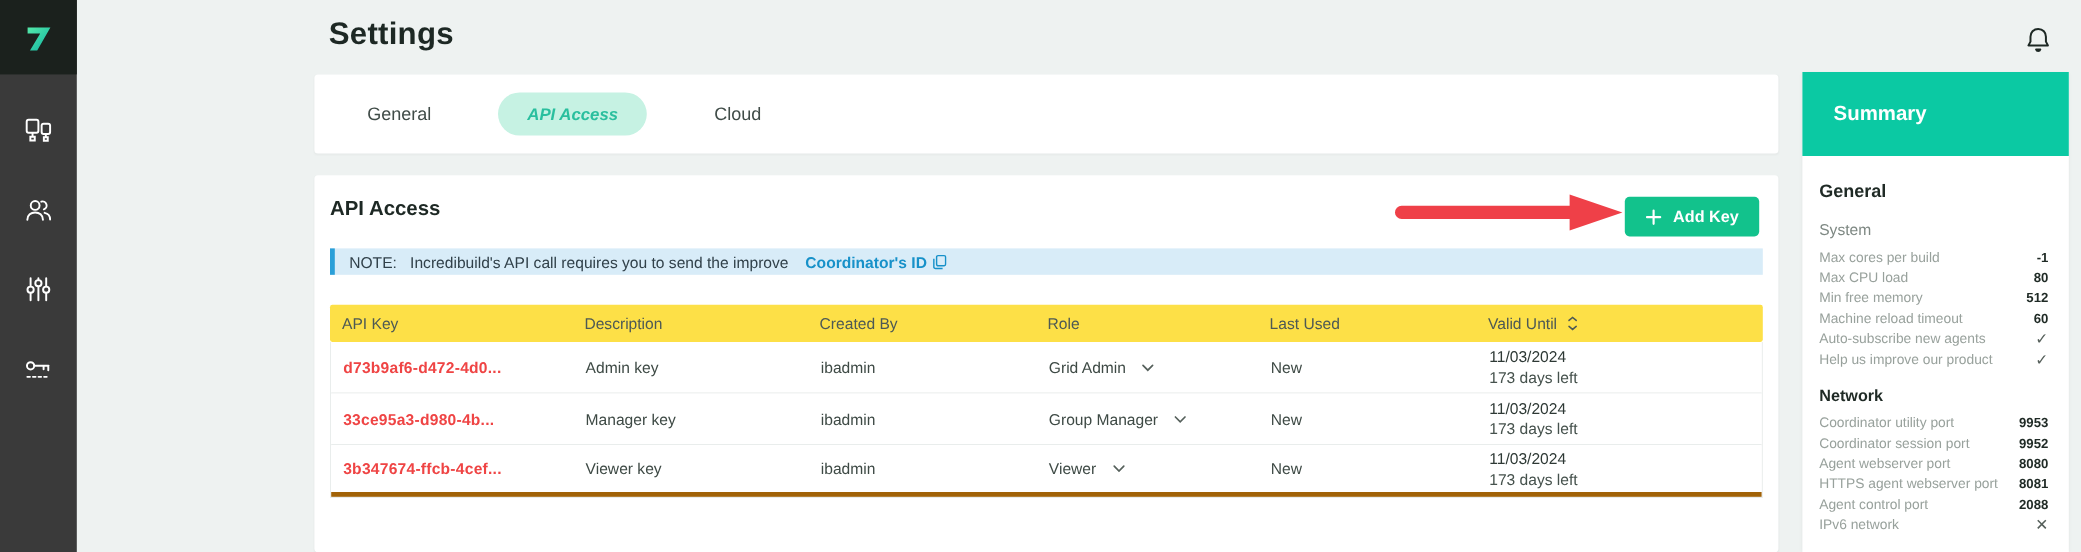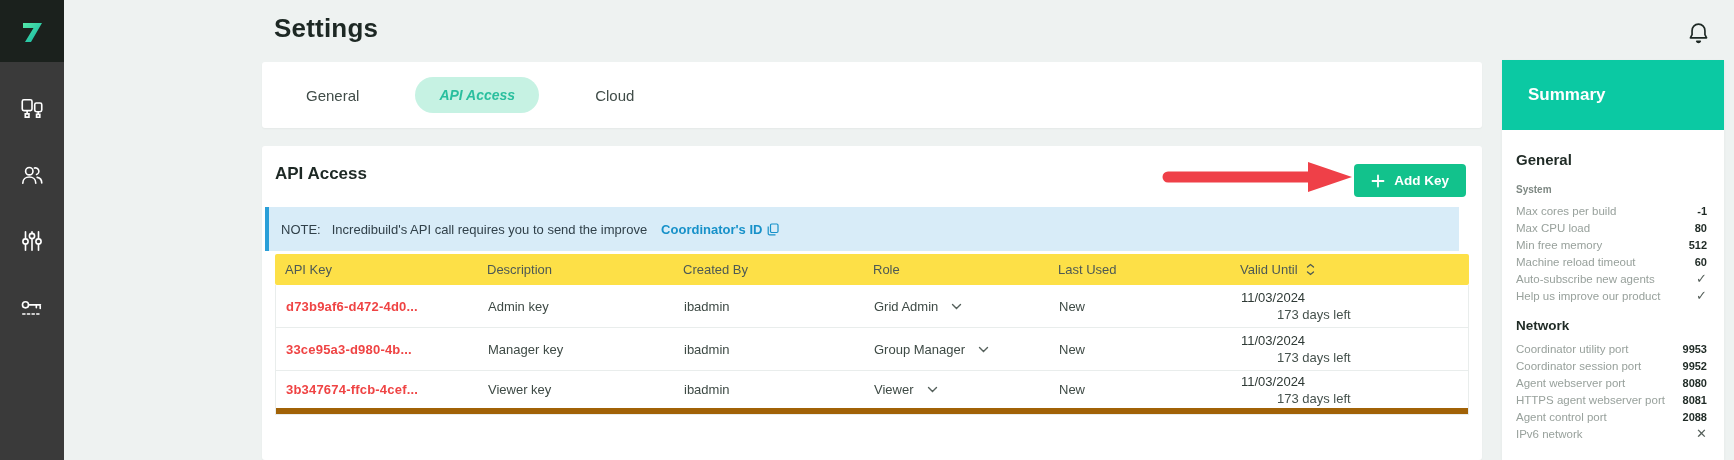--- a/index.html
+++ b/index.html
@@ -30,50 +30,50 @@
   
   .main-card { position:absolute; left:262px; top:146px; width:1220px; height:314px; background:#fff;
                border-radius:3px; box-shadow:0 1px 2px rgba(0,0,0,.04); }
   .section-title { position:absolute; left:13px; top:18px; font-size:17px; font-weight:700; color:#1d2824; }
   .add-key-btn { position:absolute; right:16px; top:18px; height:33px; padding:0 17px;
                  background:#12c28c; border:none; border-radius:4px; color:#fff; font-weight:700;
                  font-size:13.5px; display:flex; align-items:center; gap:9px; cursor:pointer;
                  font-family:"Liberation Sans", sans-serif;margin-left:19px; }
   .annotation-arrow { position:absolute; left:899px; top:13px; pointer-events:none; }
 
-  .note-banner { position:absolute; left:3px; top:61px; width:1194px; height:44px;
+  .note-banner { position:absolute; left:13px; top:61px; width:1194px; height:22px;
                  background:#d8ecf8; border-left:4px solid #2a9fd8; display:flex; align-items:center;
                  font-size:13px; color:#31414a; }
   .note-banner .prefix { margin-left:12px; }
   .note-banner .note-text { margin-left:11px; }
   .note-link { margin-left:14px; color:#1791c9; font-weight:700; cursor:pointer;
                display:inline-flex; align-items:center; gap:5px; }
 
   
   .table { position:absolute; left:13px; top:108px; width:1194px; }
   .thead, .trow { display:grid; grid-template-columns:202px 196px 190px 185px 182px 1fr; align-items:center; }
   .thead { background:#fde047; height:31px; font-size:13px; color:#4d5955; border-radius:2px; }
   .thead > div { padding-left:10px; display:flex; align-items:center; gap:8px; }
   .tbody { border:1px solid #e9edec; border-top:none; }
   .trow { height:43px; border-bottom:1px solid #e9edec; font-size:13px; color:#3e4a45; background:#fff; }
-  .trow:last-child { border-bottom:6px solid #a16207; }
+  .trow:last-child { border-bottom:4px solid #a16207; }
   .trow > div { padding-left:10px; }
   .key-cell { font-weight:700; color:#ef4444; letter-spacing:.2px; }
   .role-cell { display:flex; align-items:center; gap:13px; cursor:pointer; }
   .valid-cell { line-height:17px; font-size:13px; color:#2e3935; }
-  .valid-cell .days { color:#46524d;margin-left:36px; }
+  .valid-cell .days { color:#46524d; }
 
   
   .summary-panel { position:absolute; left:1502px; top:60px; width:222px; height:400px; background:#fff;
                    box-shadow:0 1px 3px rgba(0,0,0,.05); }
   .summary-header { height:70px; background:#0bc9a3; display:flex; align-items:center;
                     padding-left:26px; color:#fff; font-size:17px; font-weight:700;text-align:right; }
   .summary-body { padding:0 17px 0 14px; }
   .sum-general { margin-top:21px; font-size:15px; font-weight:700; color:#1f2a25; }
-  .sum-subhead { margin-top:16px; font-size:10px; font-weight:700; color:#7e8883; }
+  .sum-subhead { margin-top:16px; font-size:13px; font-weight:400; color:#7e8883; }
   .sum-network { margin-top:14px; font-size:13.5px; font-weight:700; color:#1f2a25; }
   .sum-items { margin-top:7px; }
   .sum-item { display:flex; justify-content:space-between; align-items:center; height:17px; font-size:11.5px; }
   .sum-item .lbl { color:#98a19c; white-space:nowrap; }
   .sum-item .val { color:#1f2a25; font-weight:700; font-size:11px; }
   .sum-item .val.glyph { color:#555f5a; font-weight:400; font-size:13px; }
 
   svg { display:block; }
 </style>
 </head>

